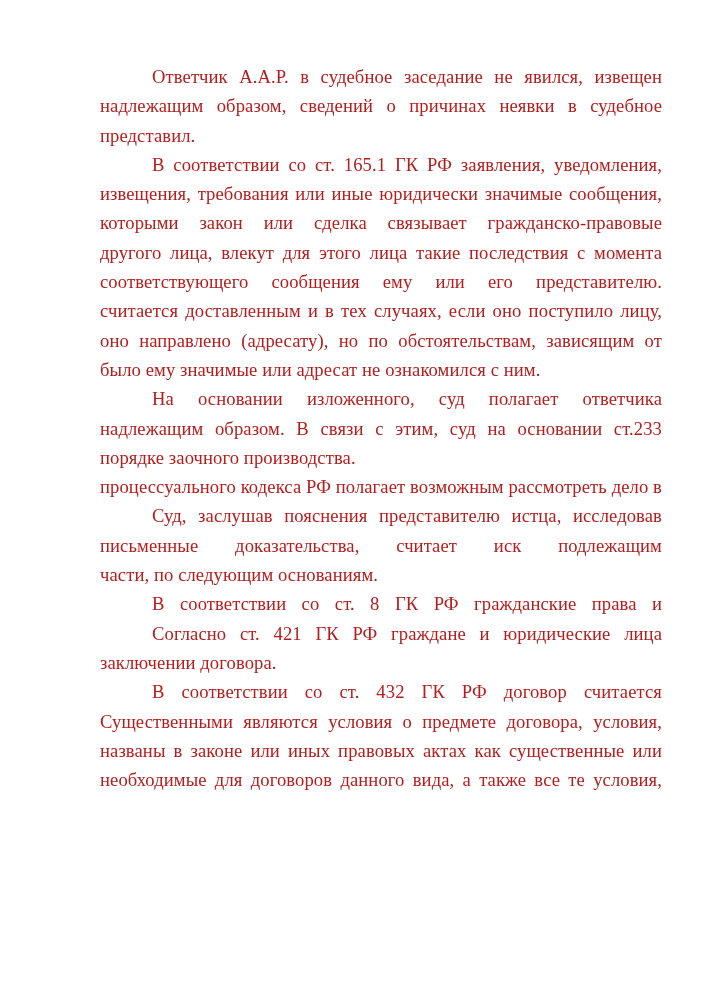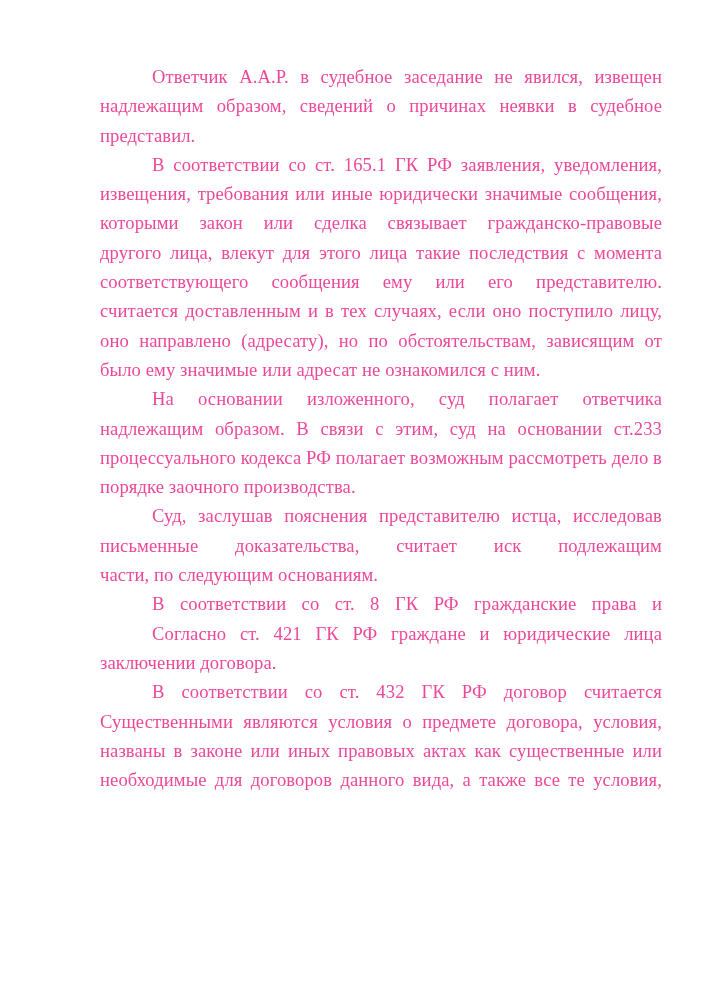--- a/index.html
+++ b/index.html
@@ -7,21 +7,21 @@
     padding: 0;
     background: #ffffff;
   }
   .page {
     position: relative;
     width: 707px;
     height: 1000px;
     background: #ffffff;
     overflow: hidden;
     font-family: "Liberation Serif", "DejaVu Serif", serif;
-    color: #ec4899;
+    color: #b91c1c;
   }
   .text-block {
     position: absolute;
     left: 100px;
     top: 62px;
     width: 562px;
   }
   .line {
     font-size: 18.6px;
     line-height: 29.3px;
@@ -51,22 +51,22 @@
       <div class="line first">В соответствии со ст. 165.1 ГК РФ заявления, уведомления,</div>
       <div class="line">извещения, требования или иные юридически значимые сообщения, с</div>
       <div class="line">которыми закон или сделка связывает гражданско-правовые последствия для</div>
       <div class="line">другого лица, влекут для этого лица такие последствия с момента доставки</div>
       <div class="line">соответствующего сообщения ему или его представителю. Сообщение</div>
       <div class="line">считается доставленным и в тех случаях, если оно поступило лицу, которому</div>
       <div class="line">оно направлено (адресату), но по обстоятельствам, зависящим от него, не</div>
       <div class="line last">было ему значимые или адресат не ознакомился с ним.</div>
       <div class="line first">На основании изложенного, суд полагает ответчика извещенным</div>
       <div class="line">надлежащим образом. В связи с этим, суд на основании ст.233 Гражданского</div>
+      <div class="line last">порядке заочного производства.</div>
       <div class="line">процессуального кодекса РФ полагает возможным рассмотреть дело в</div>
-      <div class="line last">порядке заочного производства.</div>
       <div class="line first">Суд, заслушав пояснения представителю истца, исследовав</div>
       <div class="line">письменные доказательства, считает иск подлежащим удовлетворению в</div>
       <div class="line last">части, по следующим основаниям.</div>
       <div class="line first">В соответствии со ст. 8 ГК РФ гражданские права и обязанности</div>
       <div class="line first">Согласно ст. 421 ГК РФ граждане и юридические лица свободны в</div>
       <div class="line last">заключении договора.</div>
       <div class="line first">В соответствии со ст. 432 ГК РФ договор считается заключенным,</div>
       <div class="line">Существенными являются условия о предмете договора, условия, которые</div>
       <div class="line">названы в законе или иных правовых актах как существенные или</div>
       <div class="line">необходимые для договоров данного вида, а также все те условия,</div>

